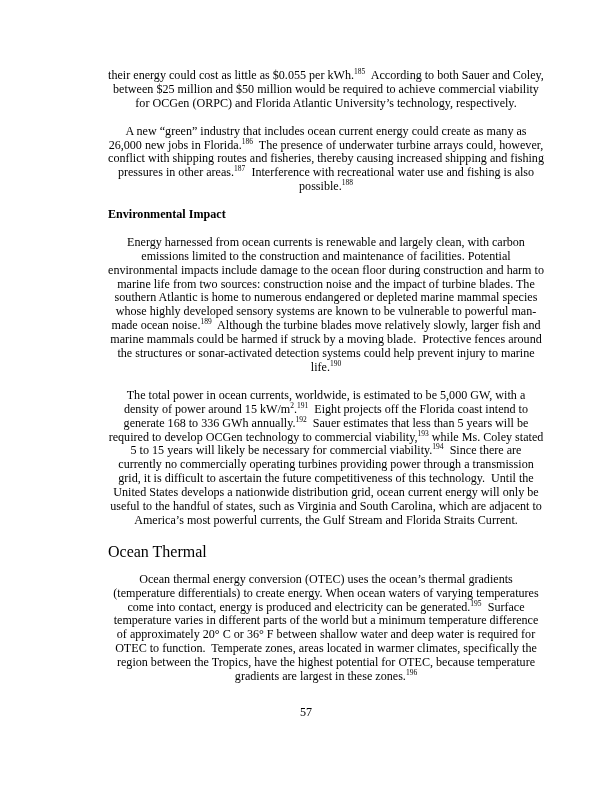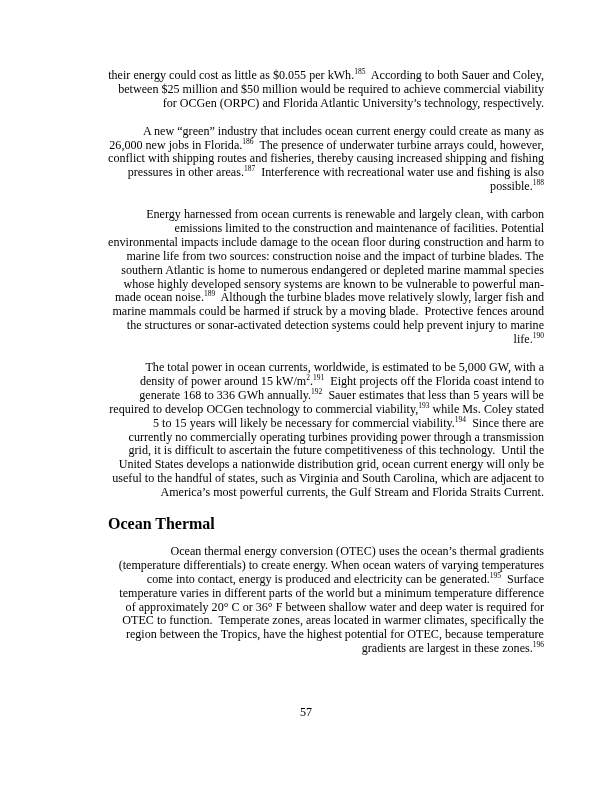--- a/index.html
+++ b/index.html
@@ -1,37 +1,38 @@
 <!DOCTYPE html>
 <html><head>
 <meta charset="utf-8">
 <style>
   html, body { margin: 0; padding: 0; background: #ffffff; }
   body { width: 612px; height: 792px; position: relative; overflow: hidden; }
   .page {
     position: absolute; left: 108px; top: 69px; width: 436px;
     font-family: "Liberation Serif", serif; font-size: 12.1px; line-height: 13.9px; color: #000;
   }
-  p { margin: 0 0 13.9px 0; text-align: right; }
+  p { margin: 0 0 13.9px 0; text-align: center; }
   h3 { font-size: 12.1px; font-weight: bold; margin: 0 0 13.9px 0; line-height: 13.9px; }
-  h2 { font-size: 16px; font-weight: bold; margin: 0 0 12px 0; line-height: 18px; padding-top: 1px; }
+  h2 { font-size: 16px; font-weight: normal; margin: 0 0 12px 0; line-height: 18px; padding-top: 1px; }
   sup { font-size: 7.5px; line-height: 0; vertical-align: 5px; }
   .pnum { position: absolute; top: 705px; left: 0; width: 612px; text-align: center;
     font-family: "Liberation Serif", serif; font-size: 12.1px; }
 </style>
 </head>
 <body>
 
 <div class="page">
   <p>
     <span>their energy could cost as little as $0.055 per kWh.</span><sup>185</sup><span style="white-space:pre-wrap">  According to both Sauer and Coley, between $25 million and $50 million would be required to achieve commercial viability for OCGen (ORPC) and Florida Atlantic University’s technology, respectively.</span>
   </p>
   <p>
     <span>A new “green” industry that includes ocean current energy could create as many as 26,000 new jobs in Florida.</span><sup>186</sup><span style="white-space:pre-wrap">  The presence of underwater turbine arrays could, however, conflict with shipping routes and fisheries, thereby causing increased shipping and fishing pressures in other areas.</span><sup>187</sup><span style="white-space:pre-wrap">  Interference with recreational water use and fishing is also possible.</span><sup>188</sup>
   </p>
+  <h3>Environmental Impact</h3>
   <p>
     <span>Energy harnessed from ocean currents is renewable and largely clean, with carbon emissions limited to the construction and maintenance of facilities.  Potential environmental impacts include damage to the ocean floor during construction and harm to marine life from two sources: construction noise and the impact of turbine blades.  The southern Atlantic is home to numerous endangered or depleted marine mammal species whose highly developed sensory systems are known to be vulnerable to powerful man-made ocean noise.</span><sup>189</sup><span style="white-space:pre-wrap">  Although the turbine blades move relatively slowly, larger fish and marine mammals could be harmed if struck by a moving blade.  Protective fences around the structures or sonar-activated detection systems could help prevent injury to marine life.</span><sup>190</sup>
   </p>
   <p>
     <span>The total power in ocean currents, worldwide, is estimated to be 5,000 GW, with a density of power around 15 kW/m</span><sup>2</sup><span>.</span><sup>191</sup><span style="white-space:pre-wrap">  Eight projects off the Florida coast intend to generate 168 to 336 GWh annually.</span><sup>192</sup><span style="white-space:pre-wrap">  Sauer estimates that less than 5 years will be required to develop OCGen technology to commercial viability,</span><sup>193</sup><span> while Ms. Coley stated 5 to 15 years will likely be necessary for commercial viability.</span><sup>194</sup><span style="white-space:pre-wrap">  Since there are currently no commercially operating turbines providing power through a transmission grid, it is difficult to ascertain the future competitiveness of this technology.  Until the United States develops a nationwide distribution grid, ocean current energy will only be useful to the handful of states, such as Virginia and South Carolina, which are adjacent to America’s most powerful currents, the Gulf Stream and Florida Straits Current.</span>
   </p>
   <h2>Ocean Thermal</h2>
   <p>
     <span>Ocean thermal energy conversion (OTEC) uses the ocean’s thermal gradients (temperature differentials) to create energy.  When ocean waters of varying temperatures come into contact, energy is produced and electricity can be generated.</span><sup>195</sup><span style="white-space:pre-wrap">  Surface temperature varies in different parts of the world but a minimum temperature difference of approximately 20° C or 36° F between shallow water and deep water is required for OTEC to function.  Temperate zones, areas located in warmer climates, specifically the region between the Tropics, have the highest potential for OTEC, because temperature gradients are largest in these zones.</span><sup>196</sup>
   </p>

